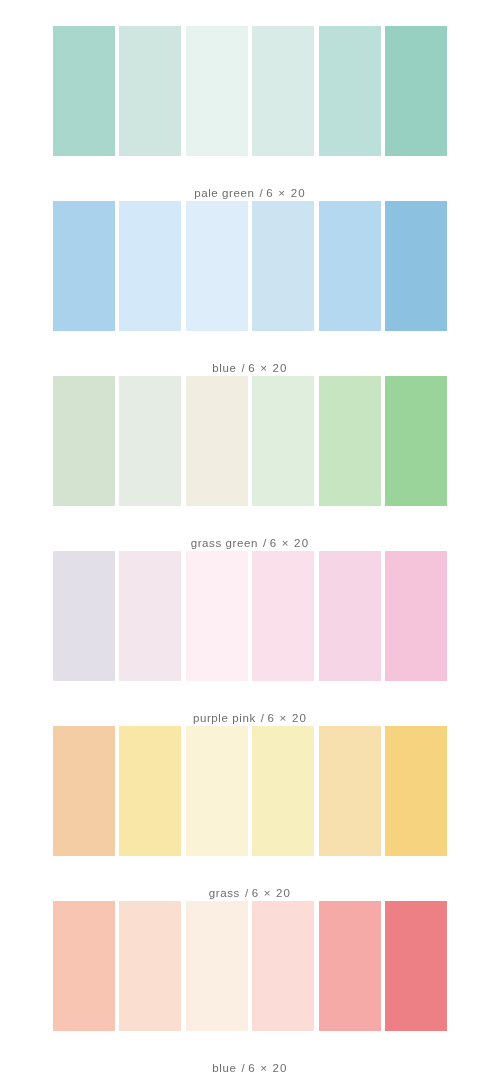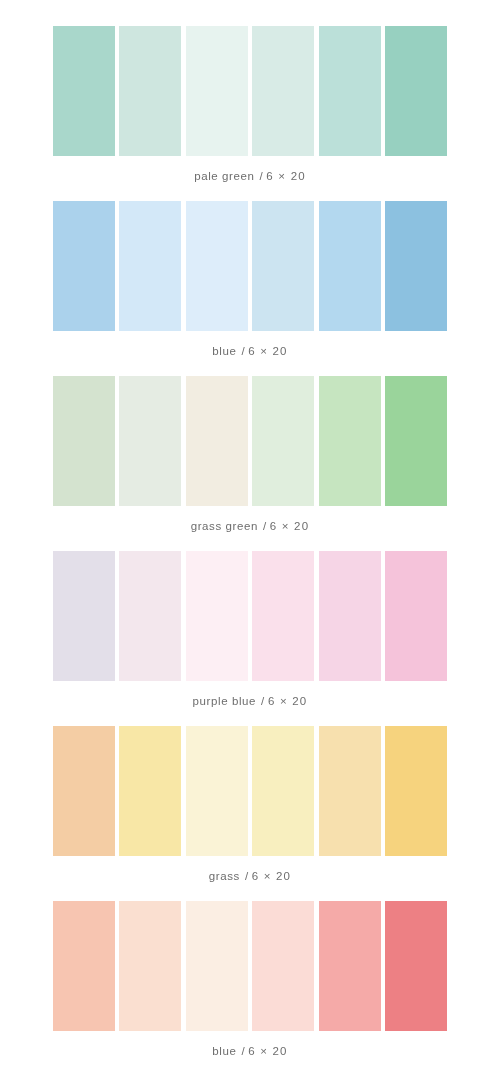--- a/index.html
+++ b/index.html
@@ -60,20 +60,21 @@
     justify-content: center;
   }
   .caption-name {
     margin-right: 5px;
   }
   .caption-sep {
     margin-right: 3px;
   }
   .caption-dims {
     letter-spacing: 1.2px;
+    margin-top: 17px;
   }
 </style>
 </head>
 <body>
 
 <div id="palette-sheet">
     <div class="palette-group">
       <div class="swatch-row">
         <div class="swatch" title="#a9d7cb" style="background-color: rgb(169, 215, 203);"></div>
         <div class="swatch" title="#cee6df" style="background-color: rgb(206, 230, 223);"></div>
@@ -121,21 +122,21 @@
     <div class="palette-group">
       <div class="swatch-row">
         <div class="swatch" title="#e3dfe9" style="background-color: rgb(227, 223, 233);"></div>
         <div class="swatch" title="#f3e7ed" style="background-color: rgb(243, 231, 237);"></div>
         <div class="swatch" title="#fdeff4" style="background-color: rgb(253, 239, 244);"></div>
         <div class="swatch" title="#fae0eb" style="background-color: rgb(250, 224, 235);"></div>
         <div class="swatch" title="#f6d5e6" style="background-color: rgb(246, 213, 230);"></div>
         <div class="swatch" title="#f5c3da" style="background-color: rgb(245, 195, 218);"></div>
       </div>
       <div class="palette-caption">
-        <span class="caption-name">purple blue</span>
+        <span class="caption-name">purple pink</span>
         <span class="caption-sep">/</span>
         <span class="caption-dims">6 × 20</span>
       </div>
     </div>
     <div class="palette-group">
       <div class="swatch-row">
         <div class="swatch" title="#f4cda4" style="background-color: rgb(244, 205, 164);"></div>
         <div class="swatch" title="#f8e7a6" style="background-color: rgb(248, 231, 166);"></div>
         <div class="swatch" title="#faf3d6" style="background-color: rgb(250, 243, 214);"></div>
         <div class="swatch" title="#f8efbf" style="background-color: rgb(248, 239, 191);"></div>

